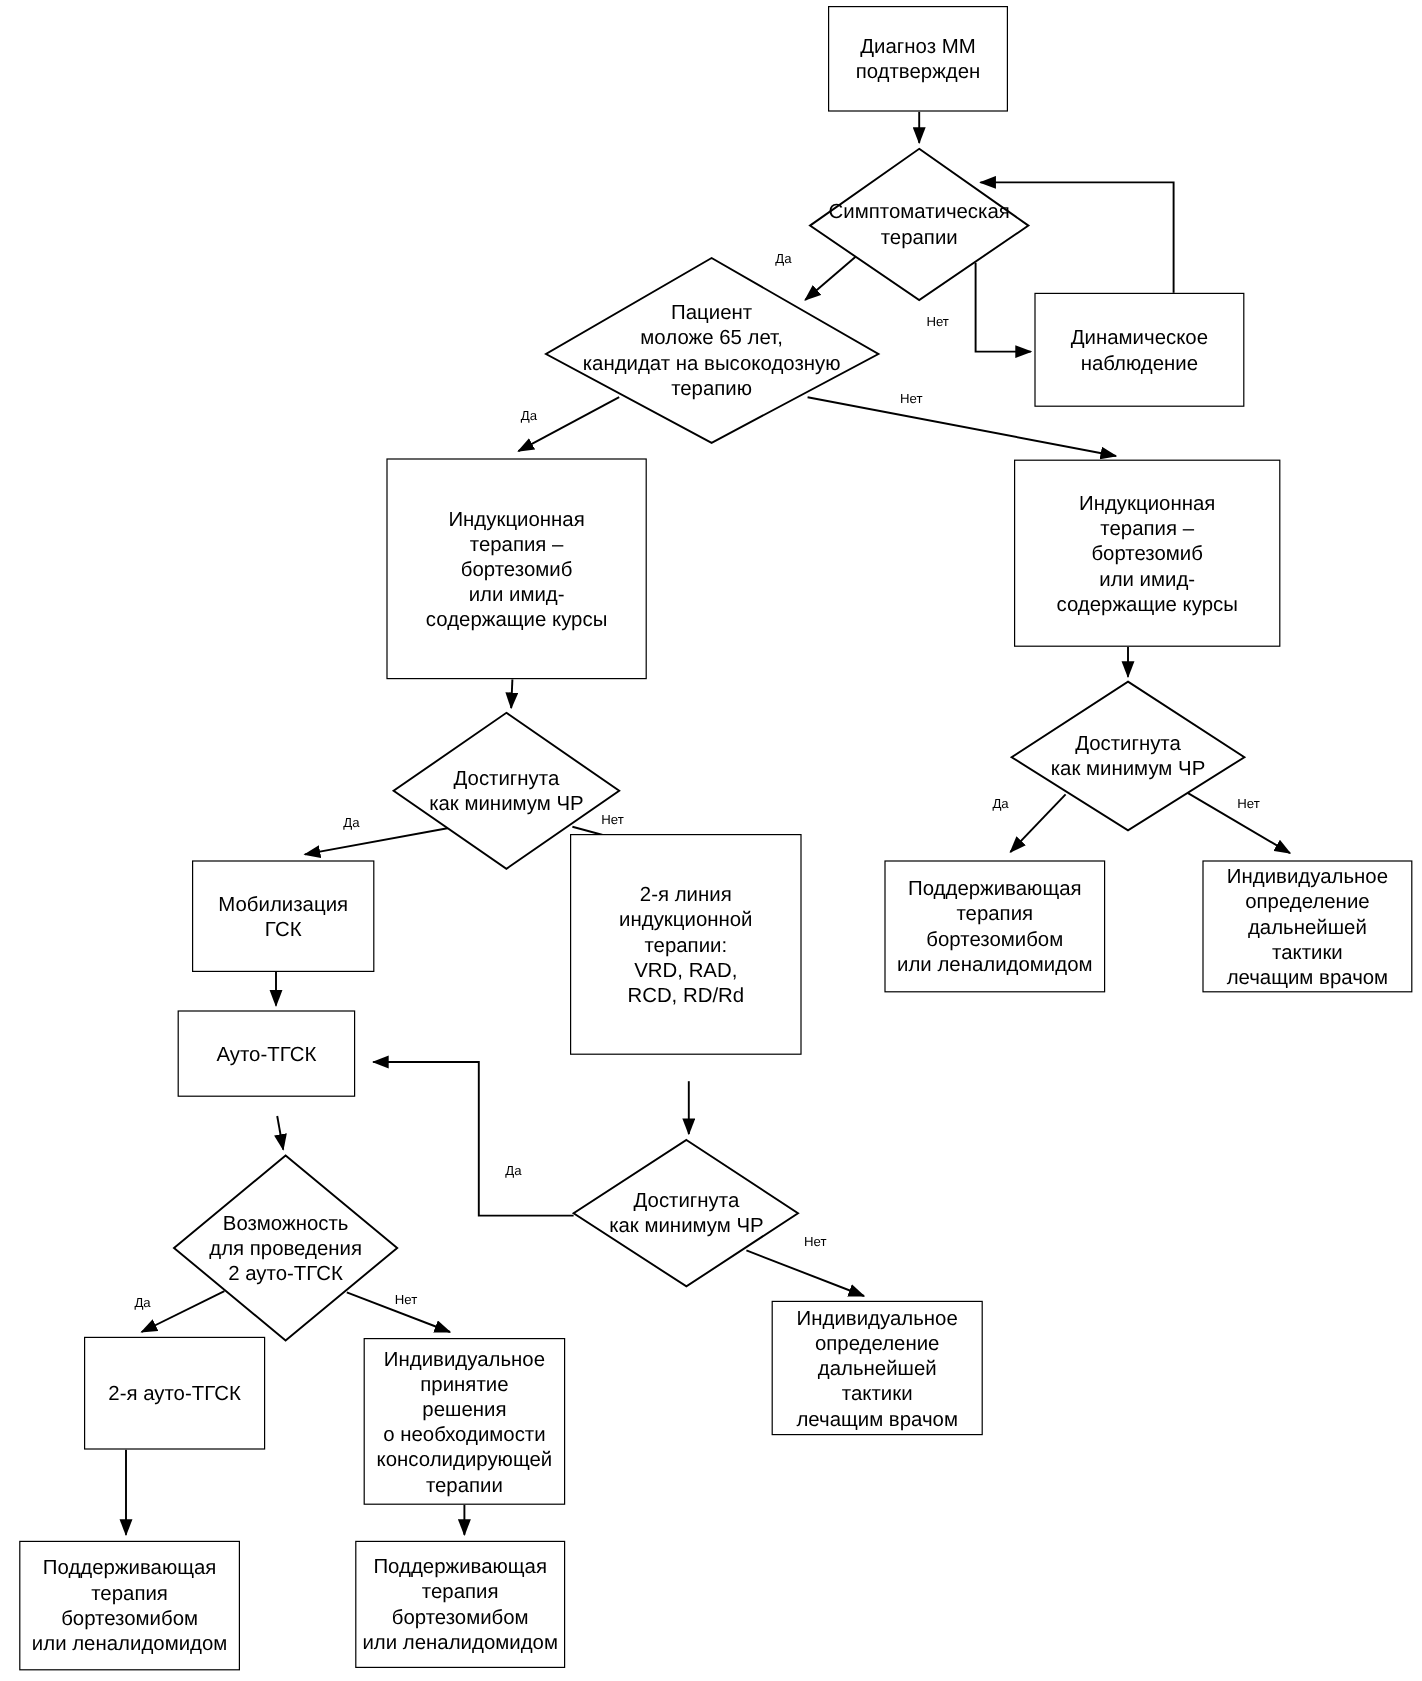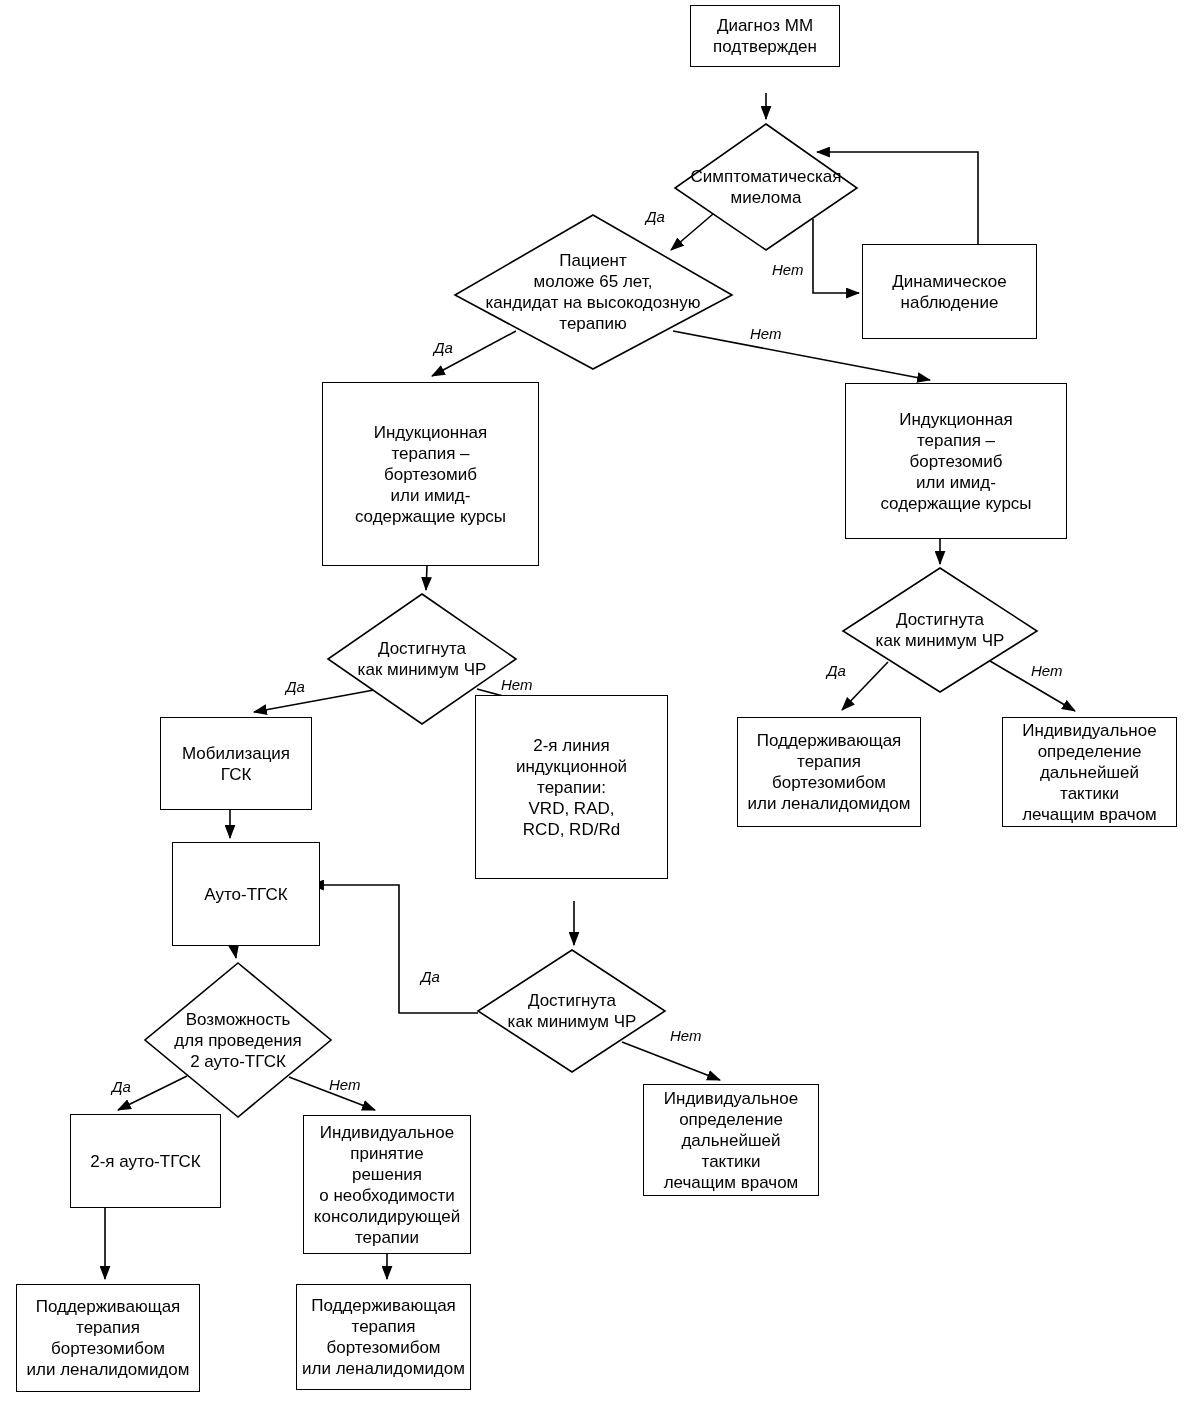--- a/index.html
+++ b/index.html
@@ -37,22 +37,21 @@
     border: 1.7px solid var(--line);
     background: var(--background);
   }
   .diamond-text {
     background: transparent;
     pointer-events: none;
   }
   .node-text { white-space: pre-line; }
   .edge-label {
     position: absolute;
-    font-style: italic;
-    font-size: 15px;
+    font-size: 11px;
     line-height: 19px;
   }
 </style>
 </head>
 <body>
 
 <div class="canvas">
 
   <svg class="edges" viewBox="0 0 1185 1401">
     <defs>
@@ -88,21 +87,21 @@
     <g stroke="currentColor" stroke-width="1.6" fill="#ffffff">
       <polygon points="766,124 857,188 766,250 675,188"></polygon>
       <polygon points="593,215 732,295 593,369 455,295"></polygon>
       <polygon points="422,594 516,659 422,724 328,659"></polygon>
       <polygon points="940,568 1037,631 940,692 843,631"></polygon>
       <polygon points="572,950 665,1011 572,1072 478,1011"></polygon>
       <polygon points="238,963 331,1040 238,1117 145,1040"></polygon>
     </g>
   </svg>
 
-  <div class="node rect-node" style="left:690px; top:5px; width:150px; height:62px;">
+  <div class="node rect-node" style="left:690px; top:5px; width:150px; height:88px;">
     <span class="node-text">Диагноз ММ
 подтвержден</span>
   </div>
 
   <div class="node rect-node" style="left:862px; top:244px; width:175px; height:95px;">
     <span class="node-text">Динамическое
 наблюдение</span>
   </div>
 
   <div class="node rect-node" style="left:322px; top:382px; width:217px; height:184px;">
@@ -127,21 +126,21 @@
   </div>
 
   <div class="node rect-node" style="left:475px; top:695px; width:193px; height:184px;">
     <span class="node-text">2-я линия
 индукционной
 терапии:
 VRD, RAD,
 RCD, RD/Rd</span>
   </div>
 
-  <div class="node rect-node" style="left:172px; top:842px; width:148px; height:104px;">
+  <div class="node rect-node" style="left:148px; top:842px; width:148px; height:72px;">
     <span class="node-text">Ауто-ТГСК</span>
   </div>
 
   <div class="node rect-node" style="left:737px; top:717px; width:184px; height:110px;">
     <span class="node-text">Поддерживающая
 терапия
 бортезомибом
 или леналидомидом</span>
   </div>
 
@@ -183,21 +182,21 @@
 
   <div class="node rect-node" style="left:296px; top:1284px; width:175px; height:106px;">
     <span class="node-text">Поддерживающая
 терапия
 бортезомибом
 или леналидомидом</span>
   </div>
 
   <div class="node diamond-text" style="left:666px; top:157px; width:200px; height:60px;">
     <span class="node-text">Симптоматическая
-миелома</span>
+терапии</span>
   </div>
 
   <div class="node diamond-text" style="left:463px; top:248px; width:260px; height:88px;">
     <span class="node-text">Пациент
 моложе 65 лет,
 кандидат на высокодозную
 терапию</span>
   </div>
 
   <div class="node diamond-text" style="left:322px; top:637px; width:200px; height:44px;">

